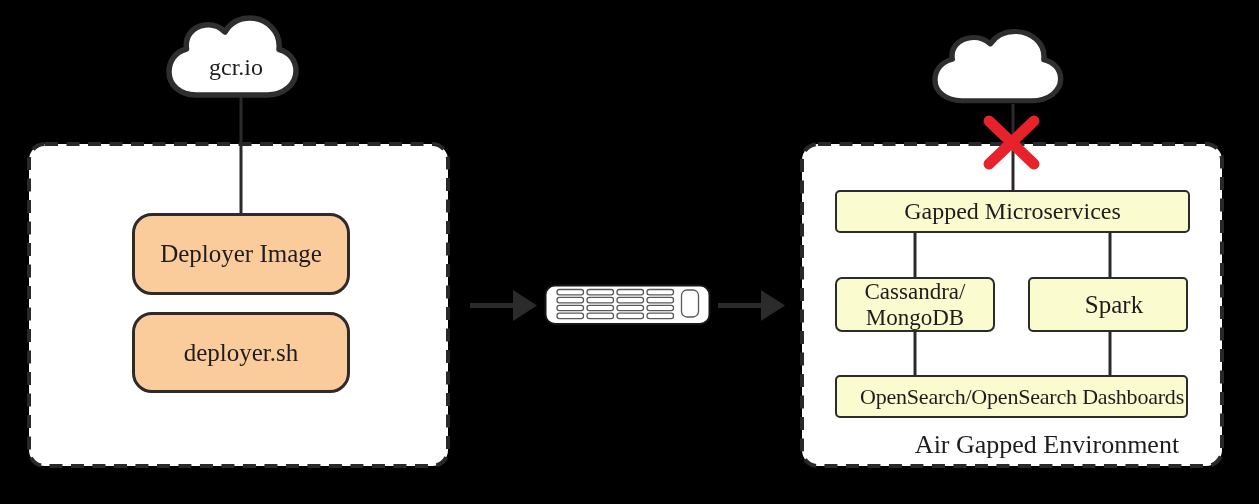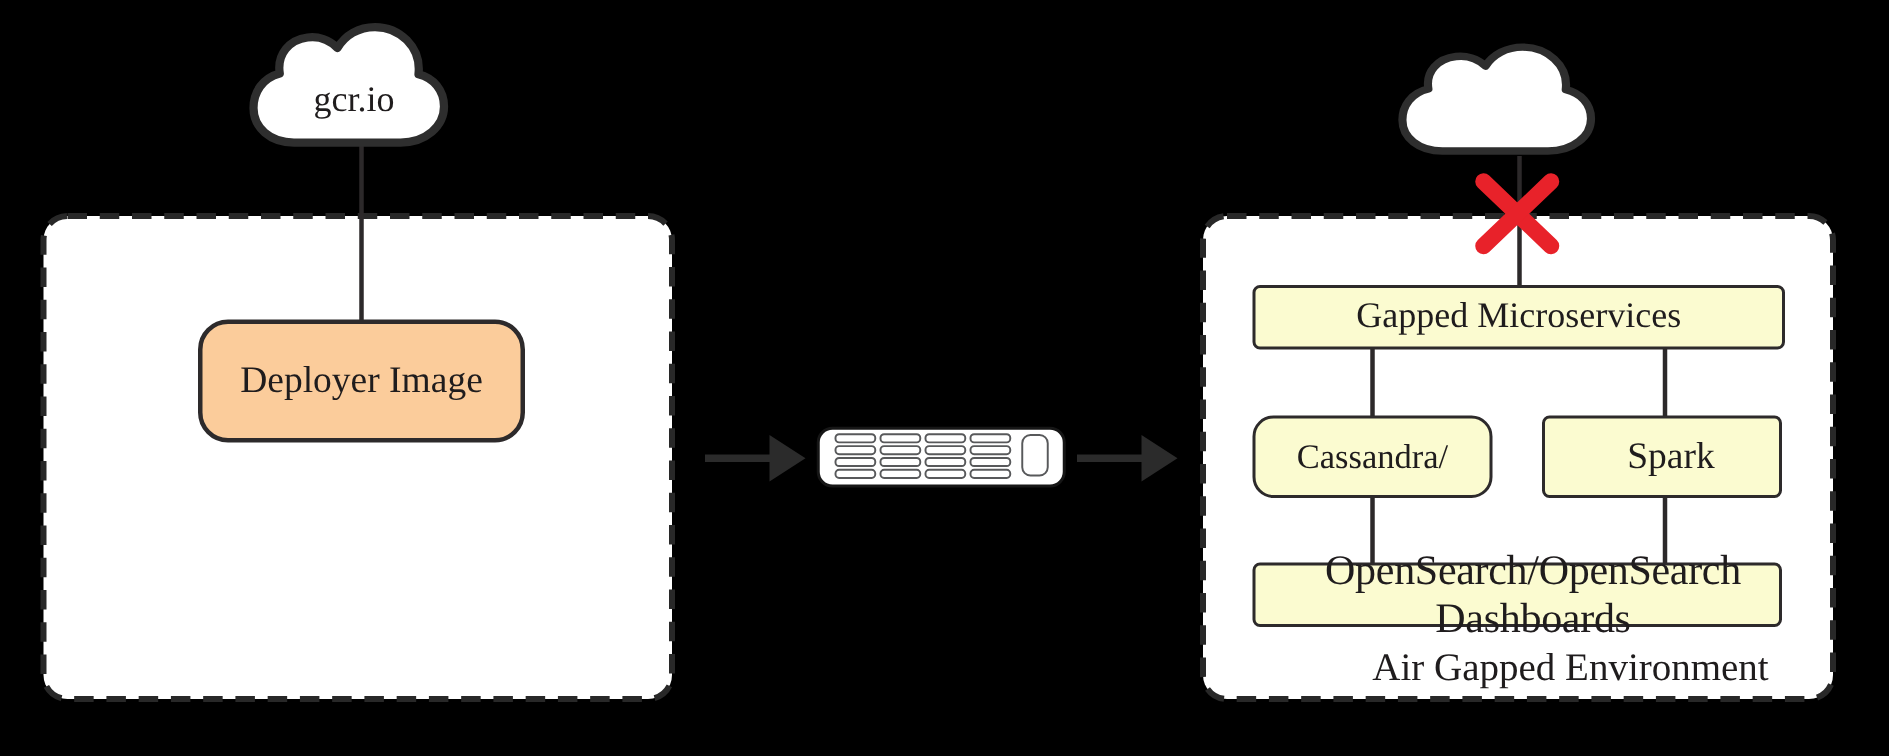--- a/index.html
+++ b/index.html
@@ -24,21 +24,21 @@
     position:absolute;box-sizing:border-box;
     display:flex;align-items:center;justify-content:center;
     text-align:center;border:2.5px solid #2d2a2b;color:#1f1c1d;
   }
   .orange{background:var(--node-orange,#fbcc9b);border-radius:20px;border-width:3px;font-size:25px;}
   .yellow{background:var(--node-yellow,#fbfbd0);border-radius:5px;font-size:24px;}
   .label{position:absolute;text-align:center;color:#1f1c1d;}
   .cloud-label{font-size:24px;}
   .caption{font-size:26px;}
   .two-line{line-height:26px;font-size:23px;flex-direction:column;border-radius:7px;}
-  .tight{font-size:28px;letter-spacing:-0.2px;padding-left:21px;}
+  .tight{font-size:22px;letter-spacing:-0.2px;padding-left:21px;}
 </style>
 </head>
 <body>
 
 <div class="stage">
 
   <svg class="layer" width="1259" height="504" viewBox="0 0 1259 504">
     <defs>
       <path id="cloud" d="M 33,83 H 104 C 121,83 133,72 133,59 C 133,48 126,40 116,37.5
                          C 118,19 103,6 87,6 C 76,6 67,11.5 62,20 C 56.5,14.5 49,12 42,13
@@ -85,25 +85,27 @@
     <g>
       <line class="xline" x1="989" y1="121" x2="1034" y2="164"></line>
       <line class="xline" x1="1034" y1="121" x2="989" y2="164"></line>
     </g>
   </svg>
 
   <div class="label cloud-label" style="left:166px;top:54px;width:140px;">gcr.io</div>
 
   <div class="node orange" style="left:132px;top:213px;width:218px;height:82px;">Deployer Image</div>
 
+  <div class="node orange" style="left:132px;top:312px;width:218px;height:81px;">deployer.sh</div>
 
   <div class="node yellow" style="left:835px;top:190px;width:355px;height:43px;">Gapped Microservices</div>
 
-  <div class="node yellow two-line" style="left:835px;top:277px;width:160px;height:55px;border-radius:14px;">
+  <div class="node yellow two-line" style="left:835px;top:277px;width:160px;height:55px;">
     <span>Cassandra/</span>
+    <span>MongoDB</span>
   </div>
 
   <div class="node yellow" style="left:1028px;top:277px;width:160px;height:55px;font-size:25px;padding-left:12px;">Spark</div>
 
   <div class="node yellow tight" style="left:835px;top:375px;width:353px;height:43px;">OpenSearch/OpenSearch Dashboards</div>
 
   <div class="label caption" style="left:835px;top:430px;width:424px;">Air Gapped Environment</div>
 
 </div>
 

